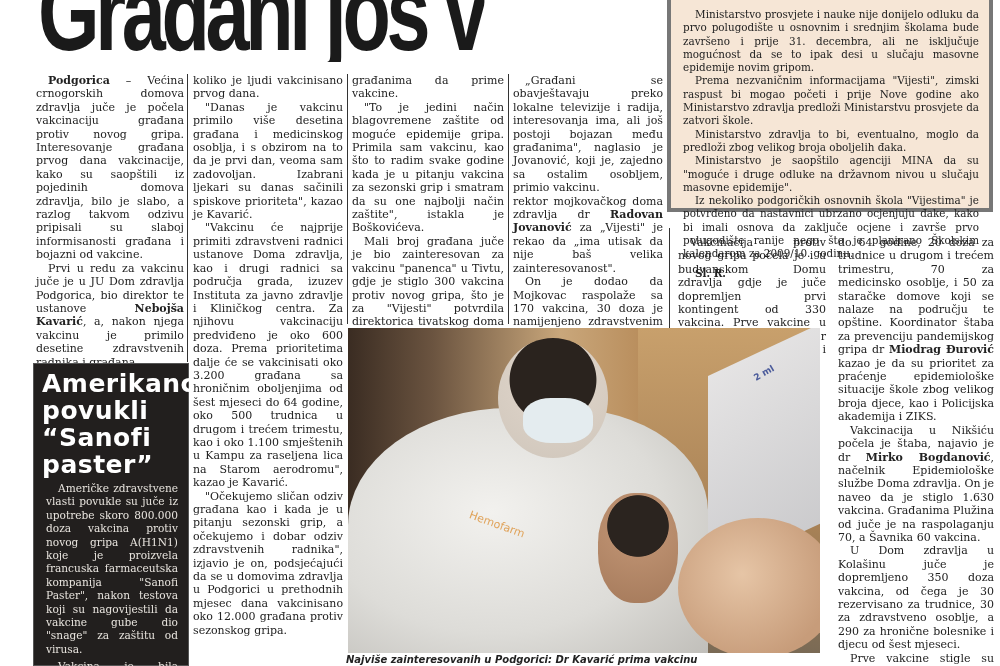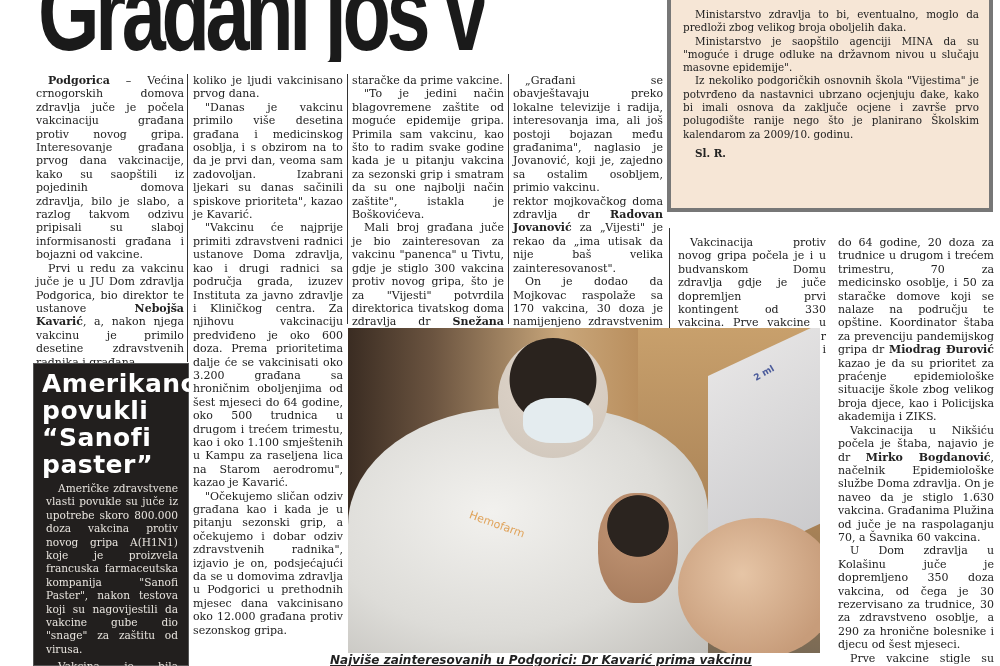--- a/index.html
+++ b/index.html
@@ -36,29 +36,31 @@
   .photo .mask { position:absolute; left:175px; top:70px; width:70px; height:45px; border-radius:40%;
     background:#e4ecef; }
   .photo .head2 { position:absolute; left:250px; top:165px; width:80px; height:110px; border-radius:45%;
     background:radial-gradient(circle at 50% 30%,#2b241f 0%,#2b241f 35%,#b98d6d 36%,#a57a5b 100%); }
   .photo .arm { position:absolute; left:330px; top:190px; width:160px; height:140px; border-radius:50%;
     background:radial-gradient(circle at 40% 40%,#e6c5a6 0%,#c79c7a 70%); }
   .photo .logo { position:absolute; left:120px; top:190px; font-family:"DejaVu Sans", sans-serif;
     font-size:11px; color:#e0a35a; transform:rotate(20deg); }
   .photo .vial { position:absolute; left:405px; top:40px; font-family:"DejaVu Sans", sans-serif;
     font-size:9px; color:#4a5a9a; font-weight:bold; transform:rotate(-30deg); }
-  .caption { position:absolute; left:330px; top:654px; font-family:"DejaVu Sans", sans-serif;
-    font-style:italic; font-weight:bold; font-size:12px; line-height:12px; color:#222; white-space:nowrap;text-decoration:underline; }
+  .caption { position:absolute; left:346px; top:654px; font-family:"DejaVu Sans", sans-serif;
+    font-style:italic; font-weight:bold; font-size:10px; line-height:12px; color:#222; white-space:nowrap; }
 </style>
 </head>
 <body>
 
 <div class="headline">Građani još vagaju</div>
 
 <div class="sidebox">
+  <p>Ministarstvo prosvjete i nauke nije donijelo odluku da prvo polugodište u osnovnim i srednjim školama bude završeno i prije 31. decembra, ali ne isključuje mogućnost da se to ipak desi u slučaju masovne epidemije novim gripom.</p>
+  <p>Prema nezvaničnim informacijama "Vijesti", zimski raspust bi mogao početi i prije Nove godine ako Ministarstvo zdravlja predloži Ministarstvu prosvjete da zatvori škole.</p>
   <p>Ministarstvo zdravlja to bi, eventualno, moglo da predloži zbog velikog broja oboljelih đaka.</p>
   <p>Ministarstvo je saopštilo agenciji MINA da su "moguće i druge odluke na državnom nivou u slučaju masovne epidemije".</p>
   <p>Iz nekoliko podgoričkih osnovnih škola "Vijestima" je potvrđeno da nastavnici ubrzano ocjenjuju đake, kako bi imali osnova da zaključe ocjene i završe prvo polugodište ranije nego što je planirano Školskim kalendarom za 2009/10. godinu.</p>
   <p class="sign">Sl. R.</p>
 </div>
 
 <div class="col" style="left:36px; top:74px; width:148px;">
   <p><b>Podgorica</b><span> – Većina crnogorskih domova zdravlja juče je počela vakcinaciju građana protiv novog gripa. Interesovanje građana prvog dana vakcinacije, kako su saopštili iz pojedinih domova zdravlja, bilo je slabo, a razlog takvom odzivu pripisali su slaboj informisanosti građana i bojazni od vakcine.</span></p>
   <p><span>Prvi u redu za vakcinu juče je u JU Dom zdravlja Podgorica, bio direktor te ustanove </span><b>Nebojša Kavarić</b><span>, a, nakon njega vakcinu je primilo desetine zdravstvenih radnika i građana.</span></p>
   <p>On je za "Vijesti" sinoć kazao da je zadovoljan odzivom kako građana, tako i medicinskog osoblja, koji su se prvog dana vakcinisali. On nije precizirao</p>
@@ -77,21 +79,21 @@
 <div class="col" style="left:193px; top:74px; width:150px;">
   <p style="text-indent:0">koliko je ljudi vakcinisano prvog dana.</p>
   <p>"Danas je vakcinu primilo više desetina građana i medicinskog osoblja, i s obzirom na to da je prvi dan, veoma sam zadovoljan. Izabrani ljekari su danas sačinili spiskove prioriteta", kazao je Kavarić.</p>
   <p>"Vakcinu će najprije primiti zdravstveni radnici ustanove Doma zdravlja, kao i drugi radnici sa područja grada, izuzev Instituta za javno zdravlje i Kliničkog centra. Za njihovu vakcinaciju predviđeno je oko 600 doza. Prema prioritetima dalje će se vakcinisati oko 3.200 građana sa hroničnim oboljenjima od šest mjeseci do 64 godine, oko 500 trudnica u drugom i trećem trimestu, kao i oko 1.100 smještenih u Kampu za raseljena lica na Starom aerodromu", kazao je Kavarić.</p>
   <p>"Očekujemo sličan odziv građana kao i kada je u pitanju sezonski grip, a očekujemo i dobar odziv zdravstvenih radnika", izjavio je on, podsjećajući da se u domovima zdravlja u Podgorici u prethodnih mjesec dana vakcinisano oko 12.000 građana protiv sezonskog gripa.</p>
 
 </div>
 <div class="rule" style="left:347px; top:74px; height:250px;"></div>
 
 <div class="col" style="left:352px; top:74px; width:152px;">
-  <p style="text-indent:0">staračke da prime vakcine.</p>
+  <p style="text-indent:0">građanima da prime vakcine.</p>
   <p>"To je jedini način blagovremene zaštite od moguće epidemije gripa. Primila sam vakcinu, kao što to radim svake godine kada je u pitanju vakcina za sezonski grip i smatram da su one najbolji način zaštite", istakla je Boškovićeva.</p>
   <p><span>Mali broj građana juče je bio zainteresovan za vakcinu "panenca" u Tivtu, gdje je stiglo 300 vakcina protiv novog gripa, što je za "Vijesti" potvrdila direktorica tivatskog doma zdravlja dr </span><b>Snežana Matijević</b><span>.</span></p>
   <p>"Danas smo "sakupili" deset zainteresovanih primalaca ko-</p>
 </div>
 <div class="rule" style="left:508px; top:74px; height:250px;"></div>
 
 <div class="col" style="left:513px; top:74px; width:150px;">
   <p>„Građani se obavještavaju preko lokalne televizije i radija, interesovanja ima, ali još postoji bojazan među građanima", naglasio je Jovanović, koji je, zajedno sa ostalim osobljem, primio vakcinu.</p>
   <p style="text-indent:0"><span>rektor mojkovačkog doma zdravlja dr </span><b>Radovan Jovanović</b><span> za „Vijesti" je rekao da „ima utisak da nije baš velika zainteresovanost".</span></p>
   <p>On je dodao da Mojkovac raspolaže sa 170 vakcina, 30 doza je namijenjeno zdravstvenim radnicima, 10 trudnicama i 130 pripadnicima kritičnih grupa. Jovanović je kazao da je Krizni štab donio odluku da se do ponedjeljka,</p>

